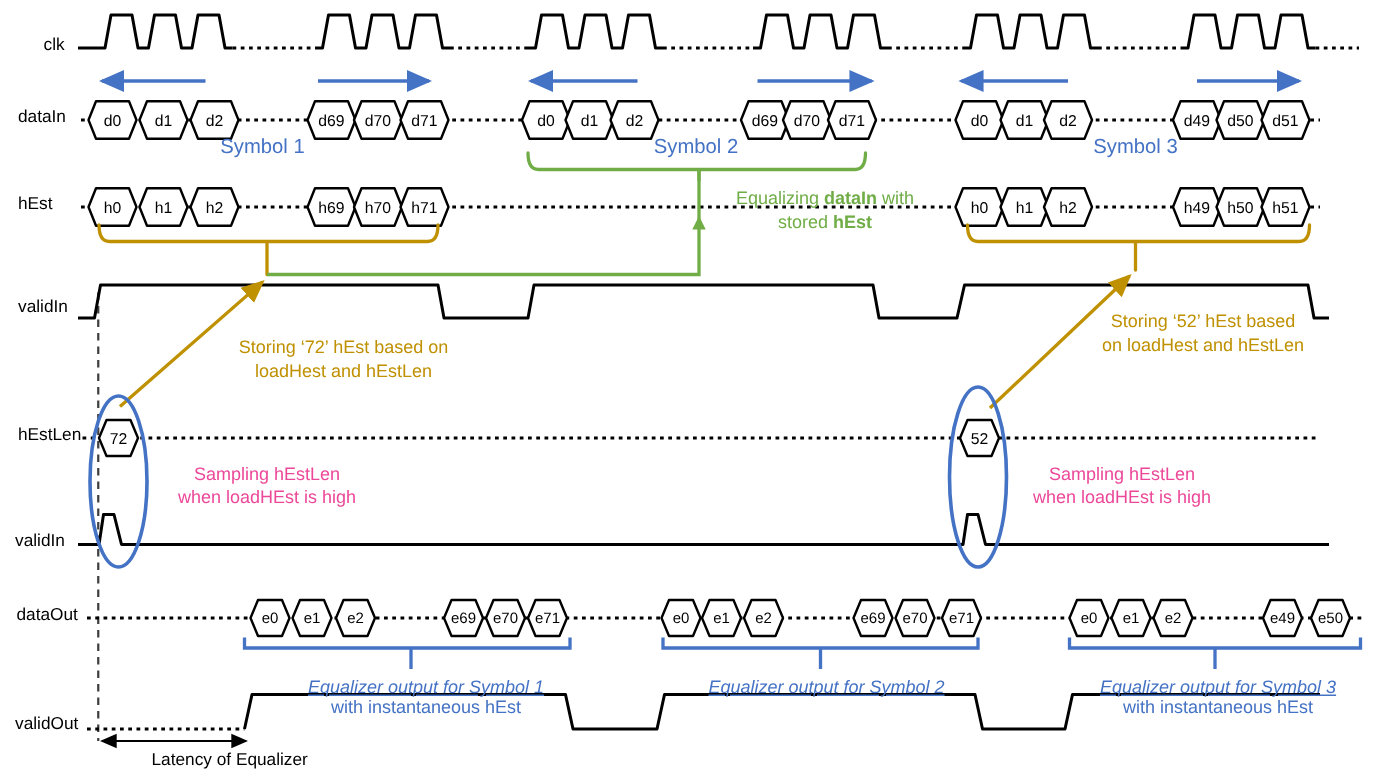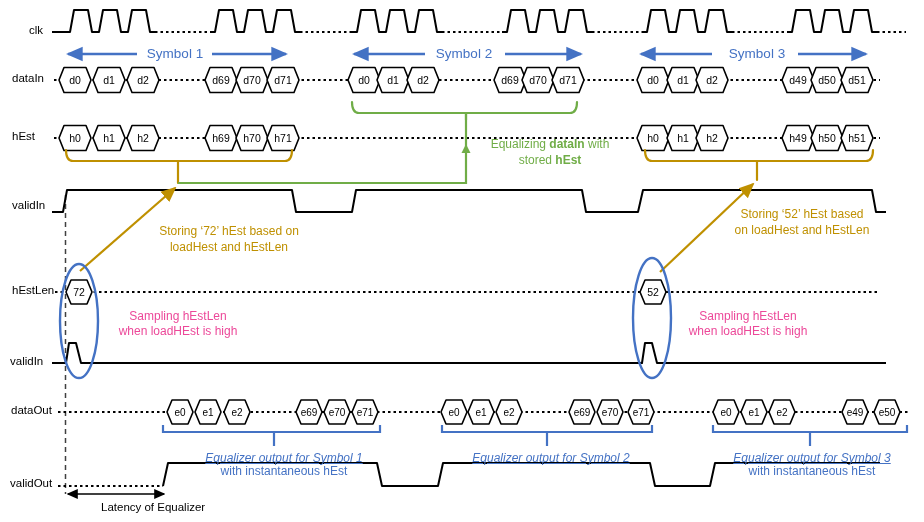--- a/index.html
+++ b/index.html
@@ -1,20 +1,20 @@
 <!DOCTYPE html>
 <html><head>
 <meta charset="utf-8">
 <style>
   html,body{margin:0;padding:0;background:#fff;}
   .stage{position:relative;width:924px;height:522px;background:#fff;overflow:hidden;
          font-family:"Liberation Sans",sans-serif;}
   svg{position:absolute;left:0;top:0;}
   .sig{position:absolute;font-size:11.5px;color:#000;white-space:nowrap;}
-  .sym{position:absolute;transform:translateX(-50%);font-size:13.5px;color:#4472C4;white-space:nowrap;}
+  .sym{position:absolute;transform:translateX(-50%);font-size:13.5px;color:#4472C4;white-space:nowrap;margin-top:44px;}
   .ann{position:absolute;text-align:center;transform:translateX(-50%);font-size:12px;white-space:nowrap;}
   .gold{color:#BF9000;line-height:16px;}
   .blue{color:#ec4899;line-height:15px;}
   .green{color:#70AD47;line-height:16px;}
   .eqout{color:#4472C4;line-height:13px;}
   .u{text-decoration:underline;font-style:italic;}
   .latency{position:absolute;font-size:11.5px;color:#000;white-space:nowrap;margin-left:39px;}
   b{font-weight:bold;}
 </style>
 </head>
@@ -316,21 +316,21 @@
   <div class="sig" style="left:12px;top:199px">validIn</div>
   <div class="sig" style="left:12px;top:284px">hEstLen</div>
   <div class="sig" style="left:10px;top:355px">validIn</div>
   <div class="sig" style="left:11px;top:404px">dataOut</div>
   <div class="sig" style="left:10px;top:477px">validOut</div>
 
   <div class="sym" style="left:175px;top:46px">Symbol 1</div>
   <div class="sym" style="left:464px;top:46px">Symbol 2</div>
   <div class="sym" style="left:757px;top:46px">Symbol 3</div>
 
-  <div class="ann green" style="left:550px;top:136px">
+  <div class="ann green" style="left:550px;top:124px">
     <div><span>Equalizing </span><b>dataIn</b><span> with</span></div>
     <div><span>stored </span><b>hEst</b></div>
   </div>
 
   <div class="ann gold" style="left:229px;top:223px">
     <div>Storing ‘72’ hEst based on</div>
     <div>loadHest and hEstLen</div>
   </div>
 
   <div class="ann gold" style="left:802px;top:206px">

